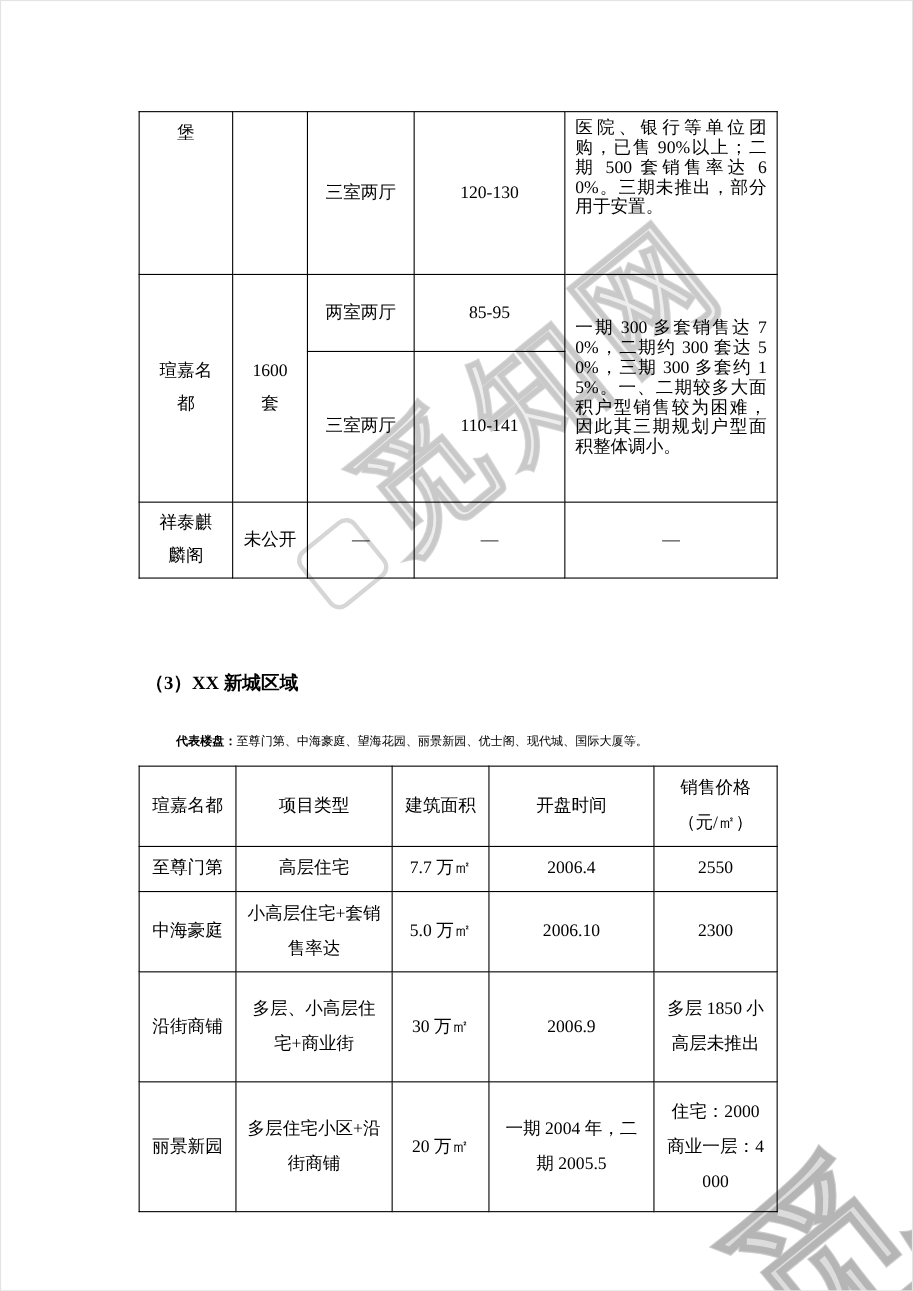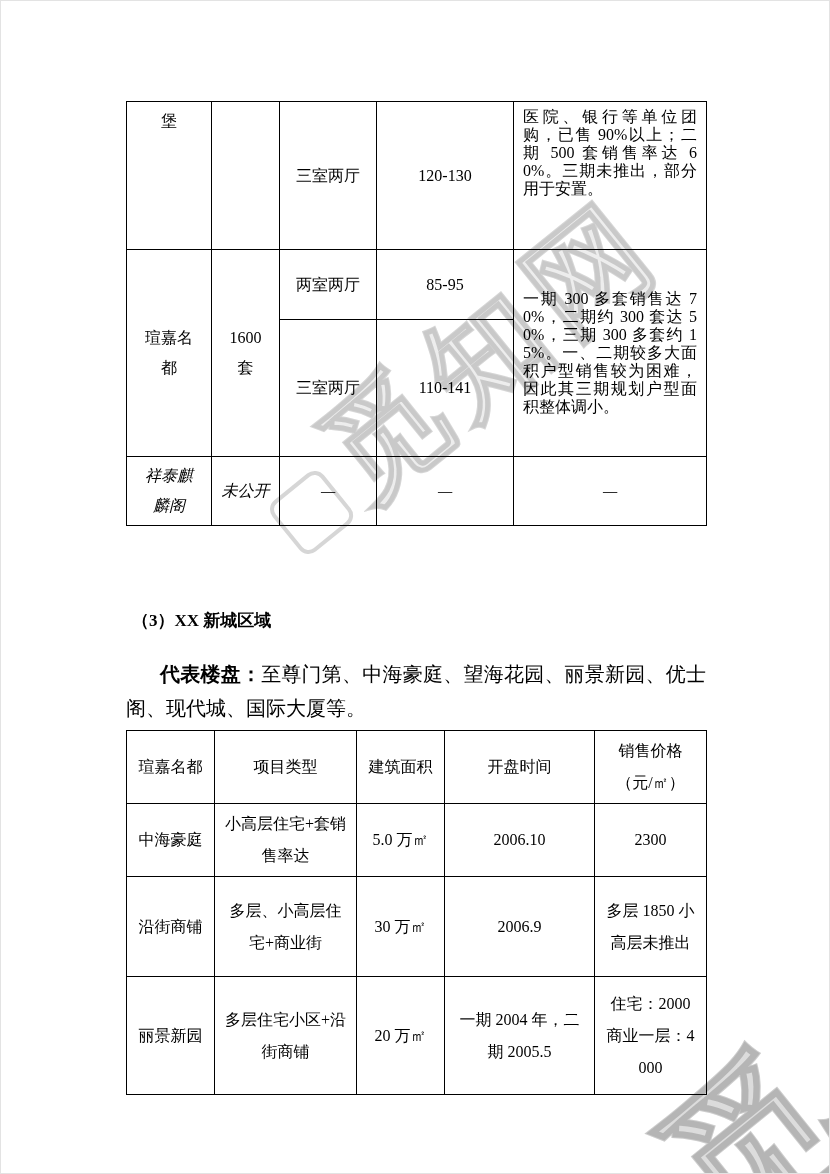--- a/index.html
+++ b/index.html
@@ -24,35 +24,35 @@
     text-align:center;
     vertical-align:middle;
     padding:4px 8px;
     word-break:break-all;
     overflow-wrap:break-word;
   }
   .t1 { margin-top:100px; }
   .t1 tr.r1  { height:148px; }
   .t1 tr.r2a { height:70px; }
   .t1 tr.r2b { height:137px; }
-  .t1 tr.r3  { height:60px;font-style:italic; }
+  .t1 tr.r3  { height:60px; }
   td.va-top { vertical-align:top; }
   td.desc { text-align:justify; text-justify:inter-ideograph; line-height:18px; padding:6px 9px; }
   td.namecell { padding-left:12px; padding-right:12px; }
 
   .section-heading {
     margin:83px 0 0 6px;
     font-size:17px;
     font-weight:bold;
     line-height:24px;
     font-family:Liberation Serif, serif;
   }
   .intro {
     margin:24px 0 0 0;
-    font-size:20px;
+    font-size:11px;
     line-height:34px;
     text-indent:34px;
     text-align:justify;
   }
   .intro .lbl { font-weight:bold; }
 
   .t2 { margin-top:5px; }
   .t2 tr.hr { height:70px; }
   .t2 tr.d1 { height:36px; }
   .t2 tr.d2 { height:62px; }
@@ -155,20 +155,27 @@
           <col style="width:112px">
       </colgroup>
       <tbody>
           <tr class="hr">
         <td>瑄嘉名都</td>
         <td>项目类型</td>
         <td>建筑面积</td>
         <td>开盘时间</td>
         <td>销售价格（元/㎡）</td>
       </tr>
+      <tr class="d1">
+        <td>至尊门第</td>
+        <td>高层住宅</td>
+        <td>7.7 万㎡</td>
+        <td>2006.4</td>
+        <td>2550</td>
+      </tr>
       <tr class="d2">
         <td>中海豪庭</td>
         <td>小高层住宅+套销售率达</td>
         <td>5.0 万㎡</td>
         <td>2006.10</td>
         <td>2300</td>
       </tr>
       <tr class="d3">
         <td>沿街商铺</td>
         <td>多层、小高层住宅+商业街</td>

